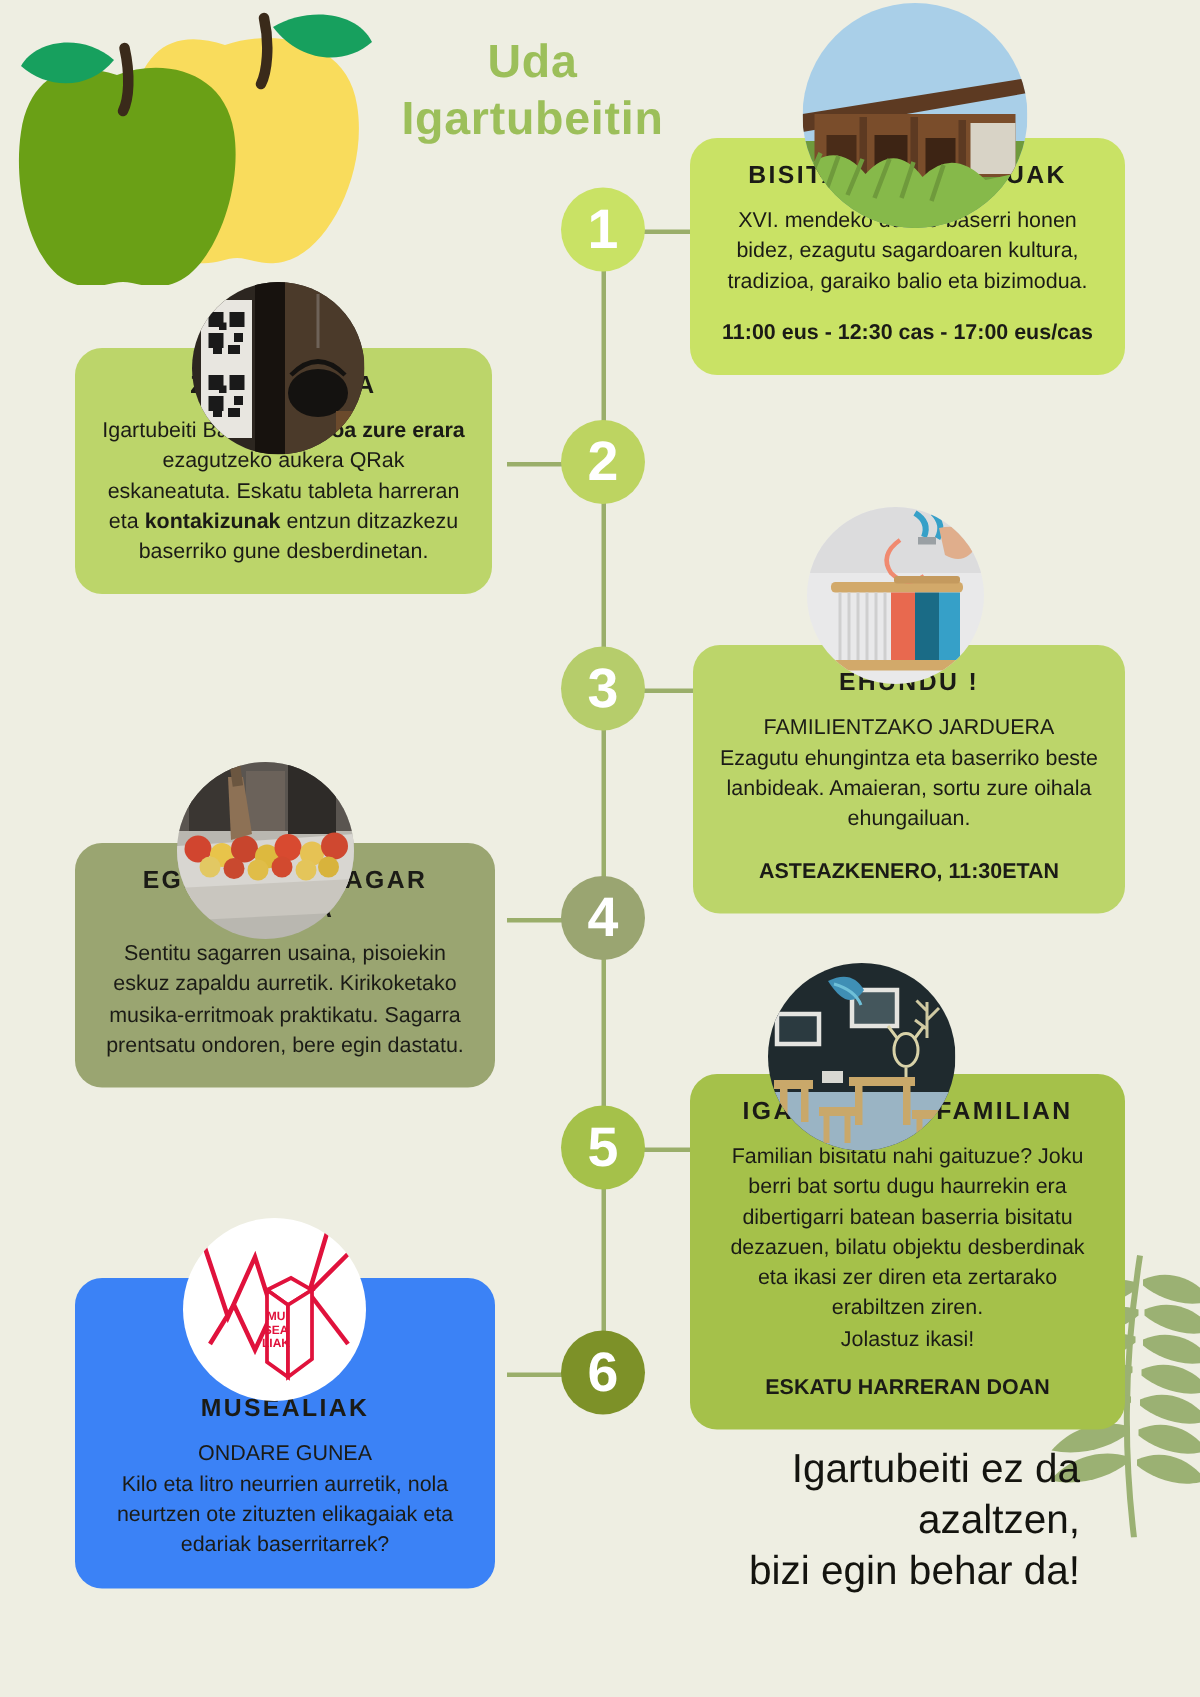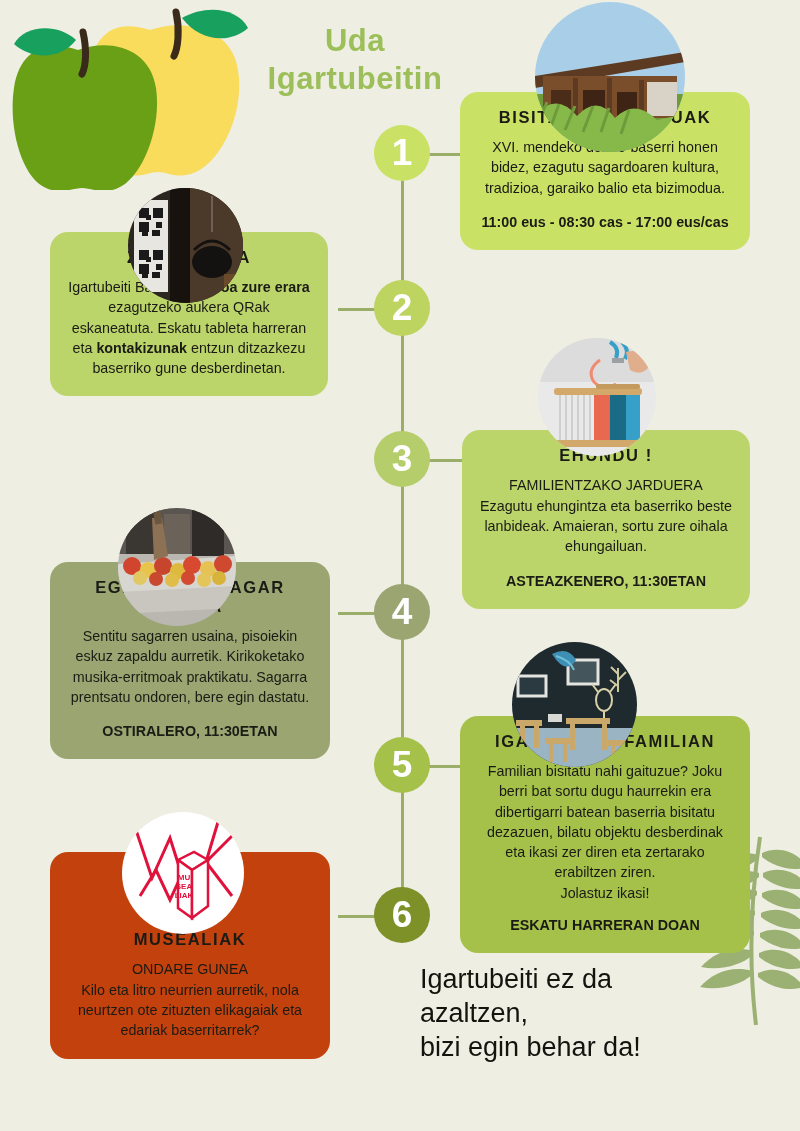--- a/index.html
+++ b/index.html
@@ -119,21 +119,21 @@
     z-index: 4;
   }
   .photo svg { display: block; width: 100%; height: 100%; }
 
   
   .tagline {
     position: absolute;
     left: 420px;
     top: 963px;
     width: 300px;
-    text-align: left;
+    text-align: right;
     font-size: 27px;
     color: #14140f;
     line-height: 1.25;
     z-index: 6;
   }
 
   .fern {
     position: absolute;
     right: 0;
     bottom: 0;
@@ -209,21 +209,21 @@
       <rect x="38" y="76" width="5" height="40" fill="#5d3a22"></rect>
       <rect x="72" y="76" width="5" height="40" fill="#5d3a22"></rect>
       <rect x="104" y="78" width="5" height="38" fill="#5d3a22"></rect>
       <path d="M0 112 Q22 90 42 114 Q62 92 80 116 Q100 96 122 118 L150 112 L150 150 L0 150 Z" fill="#86b94a"></path>
       <path d="M0 128 L12 100 M14 130 L24 102 M30 128 L40 104 M48 130 L58 104 M66 130 L74 106 M86 132 L94 108" stroke="#6f9a3c" stroke-width="3" fill="none"></path>
     </svg>
   </div>
   <div class="card" style="left:460px;top:92px;width:290px;background:#c9e265;">
     <div class="card-title">BISITA KOMENTATUAK</div>
     <div class="card-body">XVI. mendeko dolare-baserri honen bidez, ezagutu sagardoaren kultura, tradizioa, garaiko balio eta bizimodua.</div>
-    <div class="card-note">11:00 eus - 08:30 cas - 17:00 eus/cas</div>
+    <div class="card-note">11:00 eus - 12:30 cas - 17:00 eus/cas</div>
   </div>
 
   <div class="photo" style="left:128px;top:188px;width:115px;height:115px;">
     <svg viewBox="0 0 115 115" xmlns="http://www.w3.org/2000/svg">
       <rect width="115" height="115" fill="#2c2620"></rect>
       <rect x="60" y="0" width="55" height="115" fill="#4b3a2a"></rect>
       <rect x="42" y="0" width="20" height="115" fill="#17120e"></rect>
       <rect x="6" y="12" width="34" height="92" fill="#e8e6e0"></rect>
       <g fill="#1a1a1a">
         <rect x="11" y="20" width="10" height="10"></rect>
@@ -312,21 +312,20 @@
         <circle cx="101" cy="70" r="7" fill="#d8b33c"></circle>
       </g>
       <path d="M0 84 L118 78 L118 100 L0 106 Z" fill="#c9c6bf"></path>
       <path d="M34 10 L44 10 L50 48 L36 52 Z" fill="#8d7155"></path>
       <rect x="36" y="0" width="7" height="16" fill="#6b5640" transform="rotate(-8 40 8)"></rect>
     </svg>
   </div>
   <div class="card" style="left:50px;top:562px;width:280px;background:#9aa571;">
     <div class="card-title">EGIZU ZURE SAGAR ZUKUA</div>
     <div class="card-body">Sentitu sagarren usaina, pisoiekin eskuz zapaldu aurretik. Kirikoketako musika-erritmoak praktikatu. Sagarra prentsatu ondoren, bere egin dastatu.</div>
-    <div class="card-note">OSTIRALERO, 11:30ETAN</div>
   </div>
 
   <div class="photo" style="left:512px;top:642px;width:125px;height:125px;">
     <svg viewBox="0 0 125 125" xmlns="http://www.w3.org/2000/svg">
       <rect width="125" height="125" fill="#1f2a2e"></rect>
       <rect x="0" y="86" width="125" height="39" fill="#9ab4c4"></rect>
       <rect x="6" y="34" width="28" height="20" fill="#2b3a40" stroke="#e4e4e0" stroke-width="3"></rect>
       <rect x="56" y="18" width="30" height="24" fill="#44565c" stroke="#e4e4e0" stroke-width="3"></rect>
       <path d="M40 12 q16 -8 24 6 q-10 16 -24 -6 Z" fill="#3f8fb5"></path>
       <path d="M44 14 q14 4 18 14" stroke="#6fc0d8" stroke-width="2" fill="none"></path>
@@ -368,21 +367,21 @@
       <g fill="#ffffff" stroke="#e0123c" stroke-width="2.5">
         <path d="M56 48 L72 40 L86 48 L70 58 Z"></path>
         <path d="M56 48 L56 96 L70 106 L70 58 Z"></path>
         <path d="M70 58 L86 48 L86 94 L70 106 Z"></path>
       </g>
       <text x="62" y="68" font-family="Liberation Sans, sans-serif" font-size="8" fill="#e0123c" text-anchor="middle" font-weight="bold">MU</text>
       <text x="62" y="77" font-family="Liberation Sans, sans-serif" font-size="8" fill="#e0123c" text-anchor="middle" font-weight="bold">SEA</text>
       <text x="62" y="86" font-family="Liberation Sans, sans-serif" font-size="8" fill="#e0123c" text-anchor="middle" font-weight="bold">LIAK</text>
     </svg>
   </div>
-  <div class="card" style="left:50px;top:852px;width:280px;background:#c2410c;">
+  <div class="card" style="left:50px;top:852px;width:280px;background:#3b82f6;">
     <div class="card-title" style="margin-top:64px;">MUSEALIAK</div>
     <div class="card-sub">ONDARE GUNEA</div>
     <div class="card-body">Kilo eta litro neurrien aurretik, nola neurtzen ote zituzten elikagaiak eta edariak baserritarrek?</div>
   </div>
 
   <div class="tagline">
     <div>Igartubeiti ez da</div>
     <div>azaltzen,</div>
     <div>bizi egin behar da!</div>
   </div>

